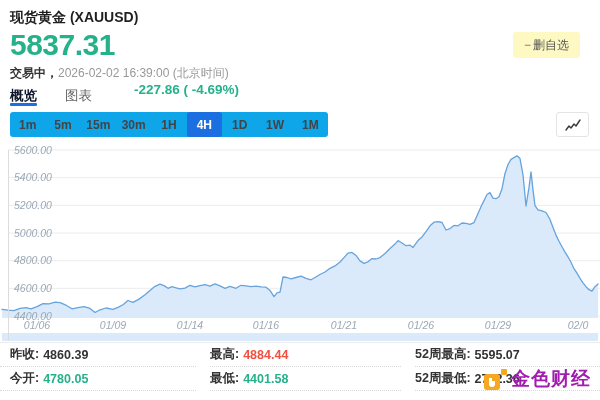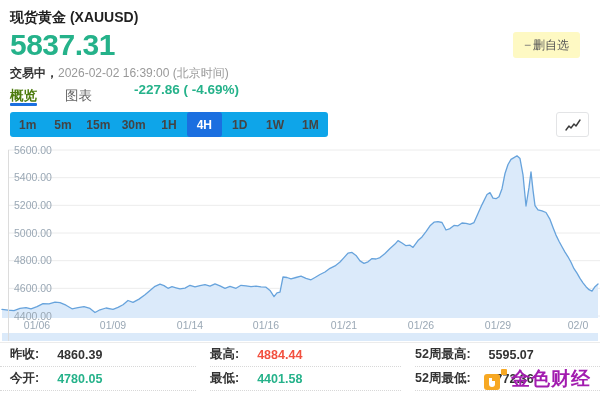--- a/index.html
+++ b/index.html
@@ -17,41 +17,41 @@
   .remove-btn{
     right:20px;top:32px;height:26px;line-height:26px;padding:0 11px;
     background:#fef9c3;border-radius:3px;font-size:12px;color:#555;cursor:pointer;
   }
   .remove-btn .minus{margin-right:2px;color:#777;}
   .status-row{left:10px;top:65px;font-size:12px;color:#999;}
   .status-row .trading{font-weight:bold;color:#333;}
   
   .tabs{left:10px;top:87px;display:flex;gap:28px;font-size:13.5px;}
   .tab{color:#666;cursor:pointer;}
-  .tab.active{color:#4d7c0f;font-weight:bold;}
+  .tab.active{color:#0f172a;font-weight:bold;}
   .tab-underline{left:10px;top:103px;width:27px;height:3px;background:var(--accent);border-radius:1px;}
   
   .tf-bar{left:10px;top:112px;width:318px;height:25px;background:#0ea5e9;border-radius:3px;display:flex;}
   .tf-btn{
     flex:1;display:flex;align-items:center;justify-content:center;
     font-size:12px;font-weight:600;color:#444;cursor:pointer;border-radius:3px;
   }
   .tf-btn.active{background:var(--accent);color:#fff;}
   .chart-type-btn{
     left:556px;top:112px;width:33px;height:25px;background:#fff;
     border:1px solid #e3e4e6;border-radius:3px;box-sizing:border-box;
     display:flex;align-items:center;justify-content:center;cursor:pointer;
   }
   
-  .chart-wrap{left:0;top:143px;width:562px;height:198px;}
+  .chart-wrap{left:0;top:143px;width:562px;height:198px;font-style:italic;}
   
   .stats{left:0;top:342px;width:600px;border-top:1px solid #ececec;}
   .stats-row{display:grid;grid-template-columns:196px 191px auto;column-gap:14px;height:24px;}
   .stat-cell{
-    display:flex;align-items:center;gap:18px;font-size:12.5px;
+    display:flex;align-items:center;gap:4px;font-size:12.5px;
     border-bottom:1px dotted #d8d8d8;
   }
   .stat-cell:first-child{padding-left:10px;}
   .stat-label{font-weight:bold;color:#333;}
   .stat-value{font-weight:bold;color:#333;}
   .stat-value.green{color:var(--green);}
   .stat-value.red{color:var(--red);}
   
   .watermark{left:483px;top:366px;display:flex;align-items:center;gap:4px;z-index:5;}
   .wm-text{font-size:19px;font-weight:bold;color:#a21caf;letter-spacing:1px;white-space:nowrap;}

